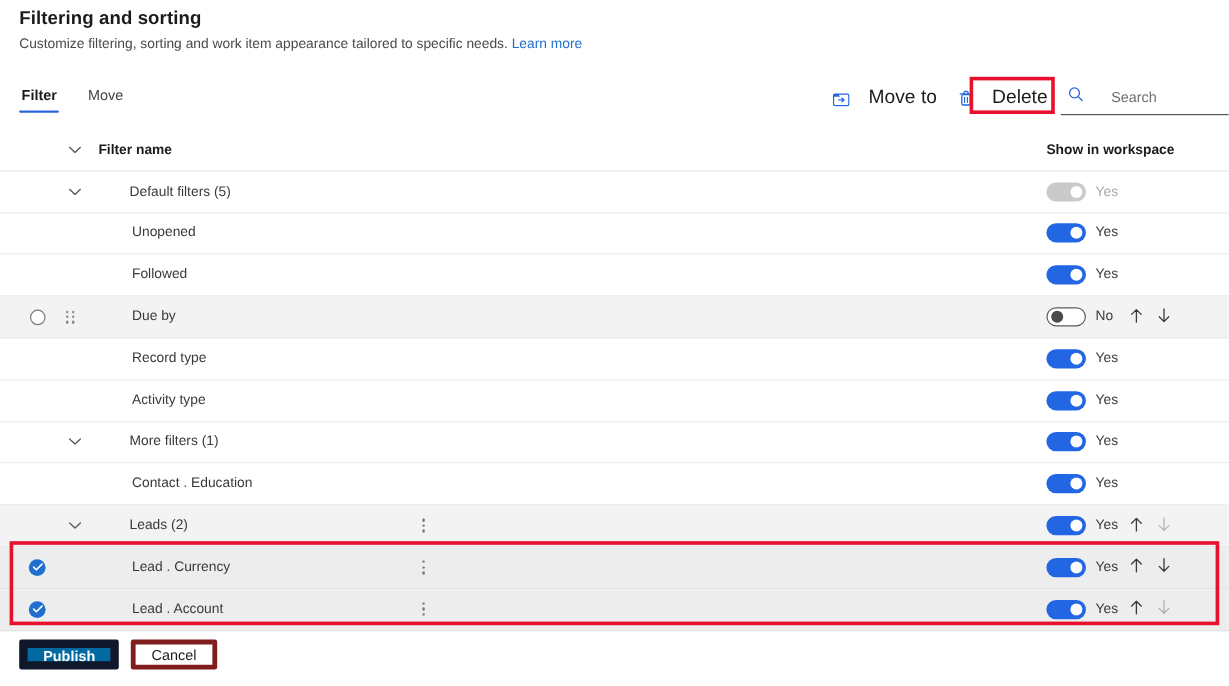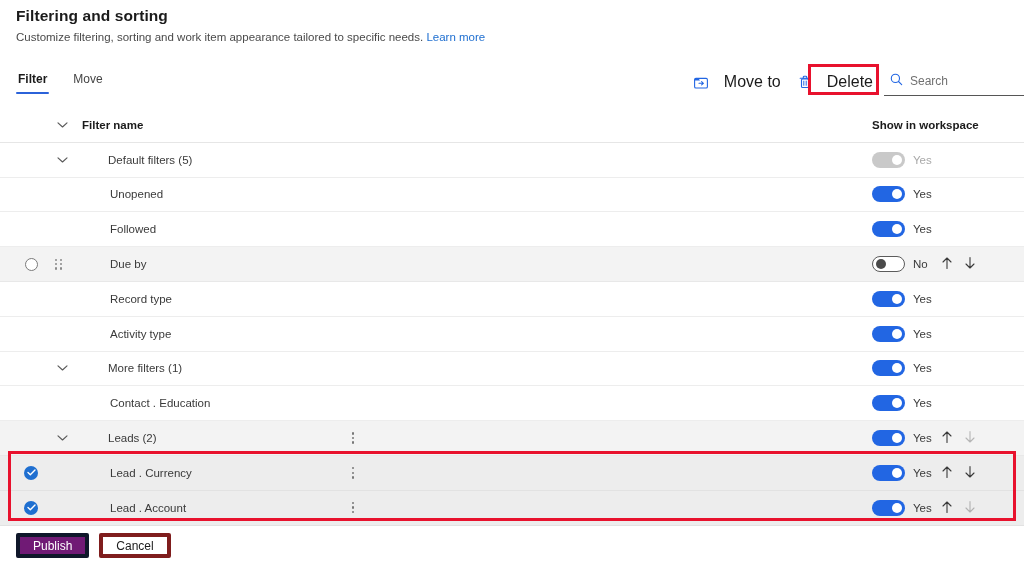--- a/index.html
+++ b/index.html
@@ -46,21 +46,21 @@
   .cmd svg { display: block; }
 
   .searchbox {
     display: flex; align-items: center; gap: 7px;
     width: 140px; padding: 4px 4px 5px 6px; margin-left: 2px;
     border-bottom: 1.2px solid #565656;
   }
   .search-input {
     border: 0; outline: 0; background: transparent;
     font-family: "Liberation Sans", sans-serif; font-size: 12px;
-    color: #707070; width: 100%;
+    color: #707070; width: 100%; margin-left: 16px;
   }
   .search-input::placeholder { color: #707070; }
 
   
   .grid { position: absolute; left: 0; top: 108px; width: 860px; }
 
   .row {
     position: relative; display: flex; align-items: center;
     height: 34.8px; width: 1024px;
     border-bottom: 1px solid #ededed;
@@ -104,21 +104,21 @@
   .arrow { cursor: pointer; display: block; }
   .arrow.dim { opacity: .33; cursor: default; }
 
   
   .footer { position: absolute; left: 0; top: 533px; width: 1024px; display: flex; gap: 10px; padding-left: 16px; }
   .btn {
     font-family: "Liberation Sans", sans-serif; font-size: 12px;
     height: 25px; min-width: 62px; padding: 0 13px; cursor: pointer;
     border-radius: 2px;
   }
-  .btn-primary { background: #701a75; color: #fff; border: 4px solid #0f172a; font-weight: 400; }
+  .btn-primary { background: #0369a1; color: #fff; border: 7px solid #0f172a; font-weight: 700; }
   .btn-secondary { background: #fff; color: #1b1b1b; border: 4px solid #7f1d1d; }
 
   
   .redbox { position: absolute; border: 3px solid #e8112d; pointer-events: none; }
 
   .kebab-dot { width: 2.4px; height: 2.4px; background: #777; border-radius: 50%; margin: 1.1px 0; }
   .kebab { display: flex; flex-direction: column; align-items: center; cursor: pointer; }
   .dragdots { display: grid; grid-template-columns: repeat(2, 3px); gap: 2px; cursor: grab; }
   .dragdots i { width: 2.3px; height: 2.3px; background: #8a8a8a; border-radius: 50%; display: block; }
   .radio-circle { width: 13px; height: 13px; border-radius: 50%; border: 1.2px solid #7a7a7a; background: #fff; cursor: pointer; }

